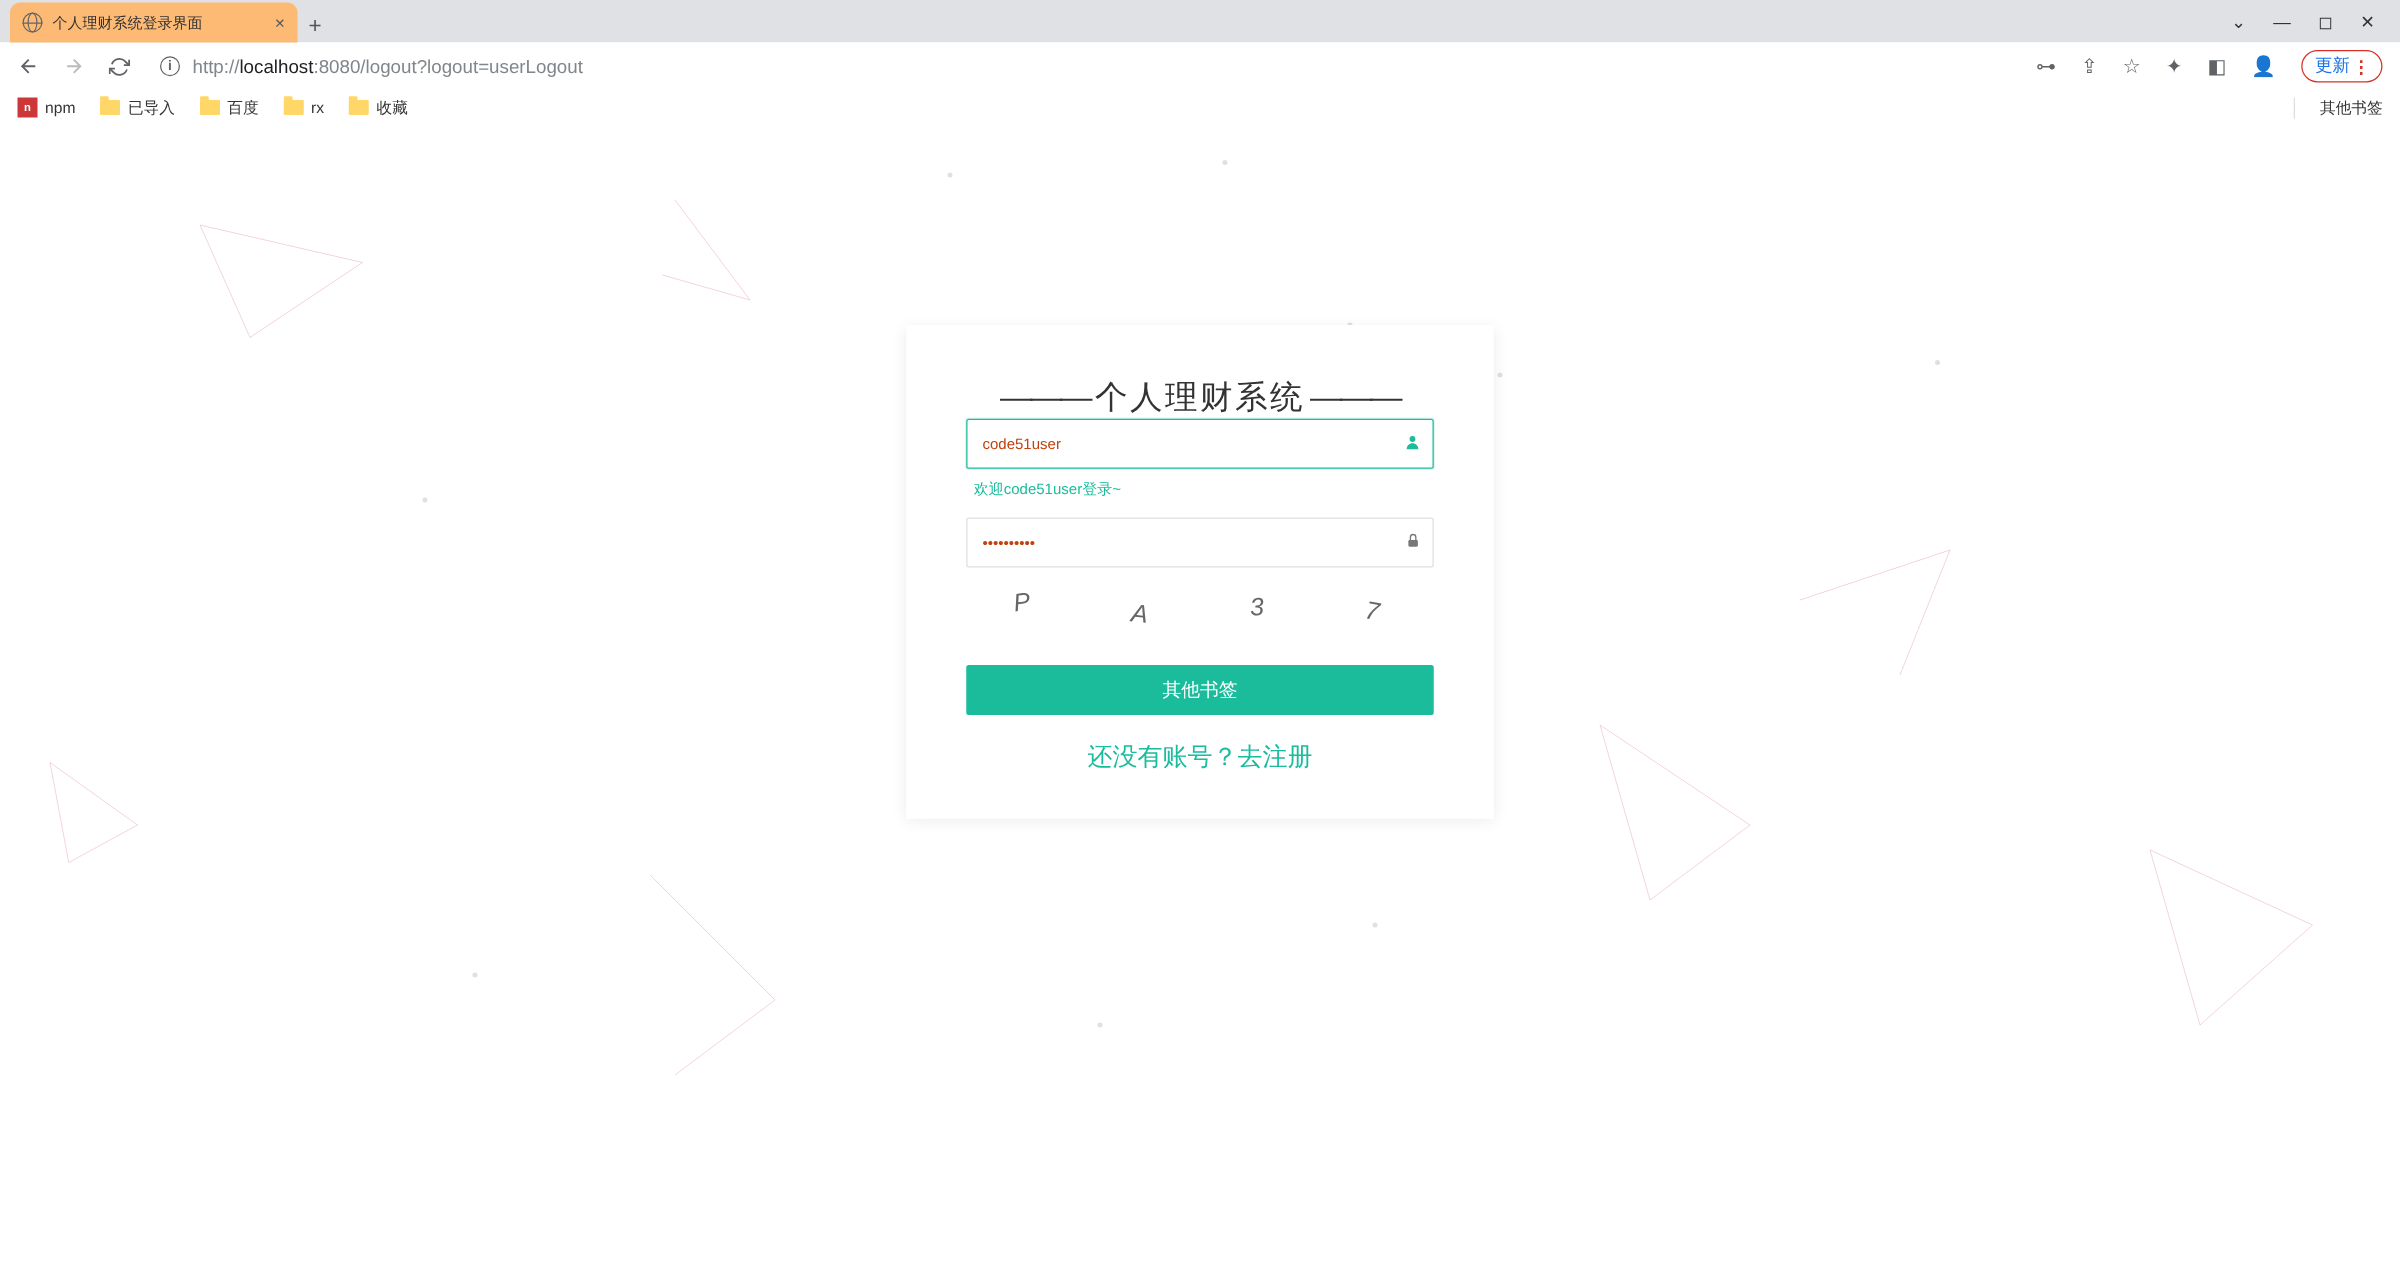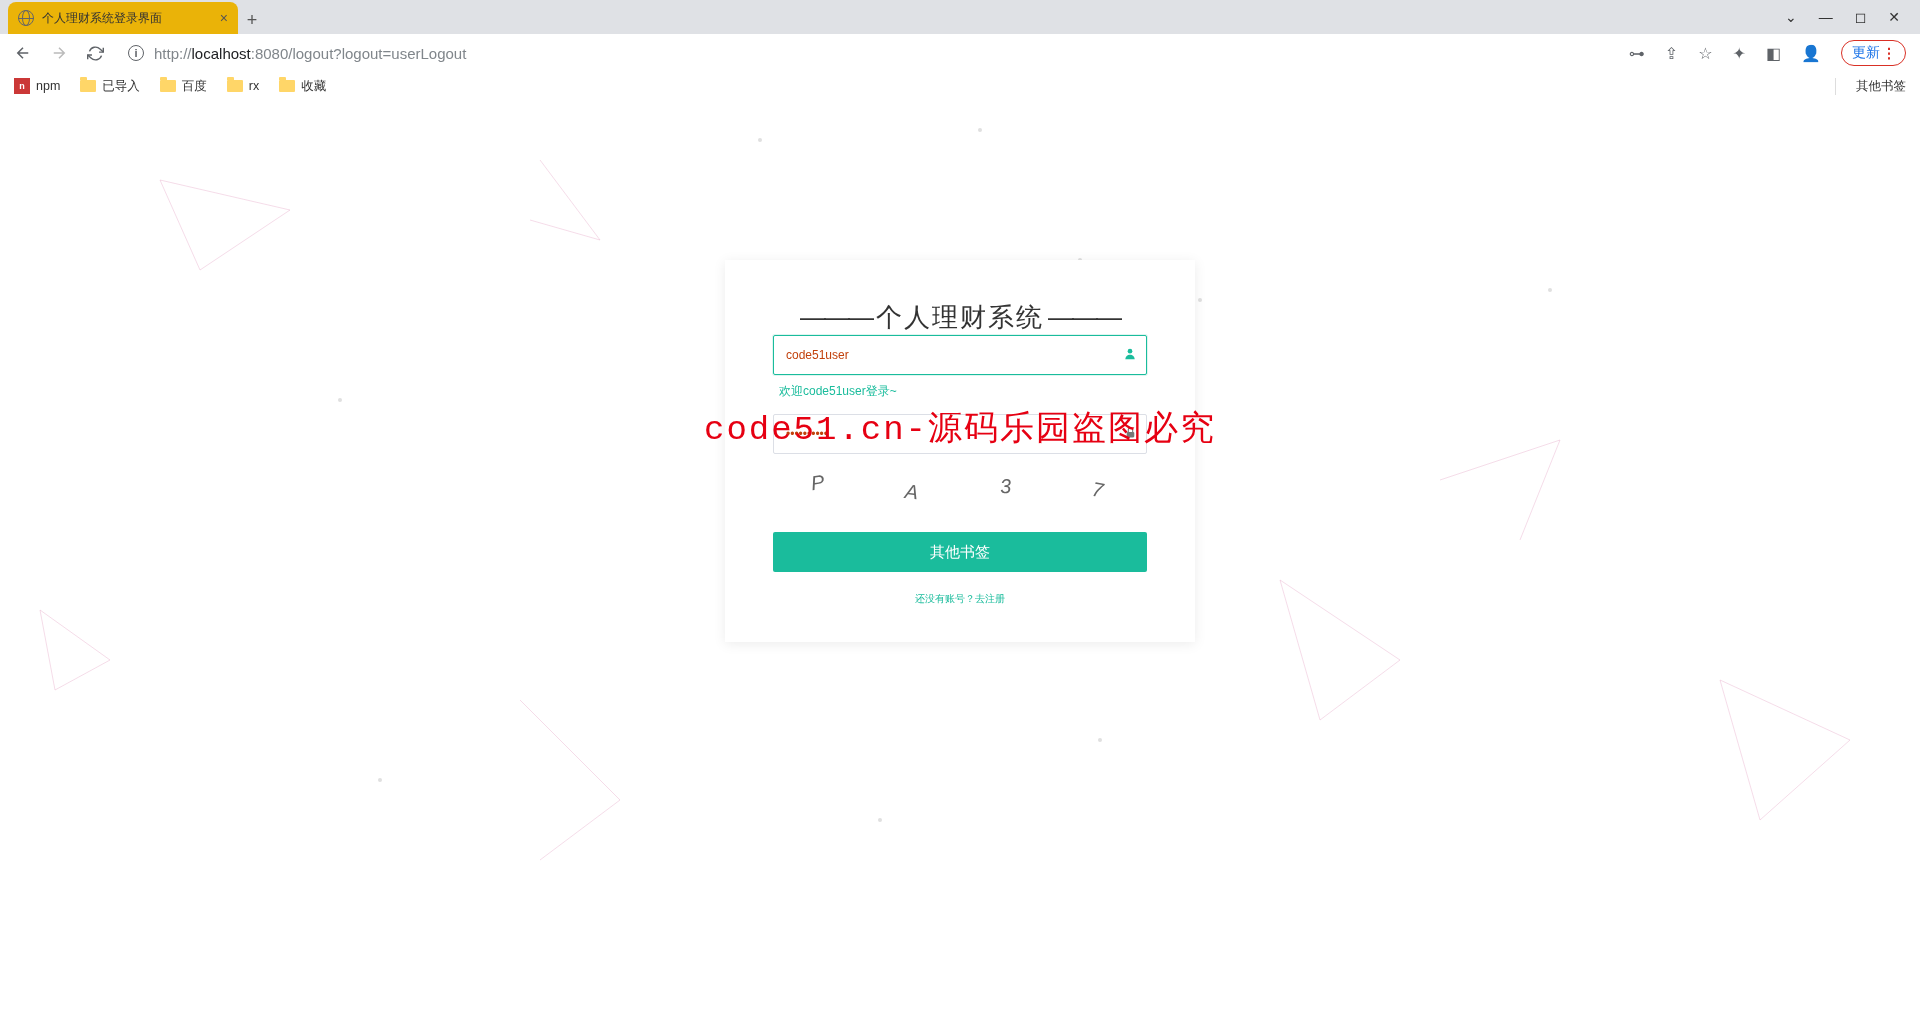--- a/index.html
+++ b/index.html
@@ -1,21 +1,21 @@
 <!DOCTYPE html>
 <html><head>
 <meta charset="utf-8">
 <style>
 * { margin: 0; padding: 0; box-sizing: border-box; font-family: "Microsoft YaHei", Arial, sans-serif; }
 body { width: 1920px; height: 1030px; background: #fff; overflow: hidden; position: relative; }
 
 
 .chrome-top { height: 100px; background: #fff; border-bottom: 1px solid #e8e8e8; }
 .tab-strip { height: 34px; background: #dfe1e5; display: flex; align-items: flex-end; padding-left: 8px; }
-.tab { height: 32px; background: #eab308; border-radius: 8px 8px 0 0; display: flex; align-items: center; padding: 0 10px; min-width: 230px; gap: 8px; font-size: 12px; color: #333; }
+.tab { height: 32px; background: #fdba74; border-radius: 8px 8px 0 0; display: flex; align-items: center; padding: 0 10px; min-width: 230px; gap: 8px; font-size: 12px; color: #333; }
 .tab .globe { width: 16px; height: 16px; border: 1.2px solid #666; border-radius: 50%; position: relative; flex-shrink: 0; }
 .tab .globe::before { content: ""; position: absolute; left: 50%; top: -1px; bottom: -1px; width: 6px; border: 1.2px solid #666; border-radius: 50%; transform: translateX(-50%); }
 .tab .globe::after { content: ""; position: absolute; top: 50%; left: -1px; right: -1px; height: 1px; background: #666; }
 .tab .x { margin-left: auto; font-size: 14px; color: #555; cursor: pointer; }
 .new-tab { width: 28px; height: 28px; display: flex; align-items: center; justify-content: center; font-size: 18px; color: #555; cursor: pointer; }
 .win-controls { position: absolute; right: 0; top: 0; height: 34px; display: flex; align-items: center; gap: 22px; padding: 0 20px; color: #333; font-size: 14px; }
 .win-controls span { cursor: pointer; }
 
 .toolbar { height: 38px; display: flex; align-items: center; padding: 0 14px; gap: 18px; background: #fff; }
 .nav-icn { width: 18px; height: 18px; color: #5f6368; cursor: pointer; display: flex; align-items: center; justify-content: center; }
@@ -55,21 +55,21 @@
 
 .captcha-row { display: flex; gap: 18px; align-items: center; margin-bottom: 24px; }
 .captcha-row input { flex: 0 0 200px; height: 40px; border: 1px solid #dcdfe6; border-radius: 2px; padding: 0 12px; font-size: 14px; outline: none; }
 .captcha-img { flex: 1; height: 40px; display: flex; align-items: center; justify-content: space-around; font-family: serif; font-style: italic; color: #666; font-size: 20px; letter-spacing: 6px; cursor: pointer; }
 .captcha-img span:nth-child(1){transform:translateY(-6px) rotate(-8deg);} 
 .captcha-img span:nth-child(2){transform:translateY(4px) rotate(6deg);} 
 .captcha-img span:nth-child(3){transform:translateY(-2px) rotate(-4deg);} 
 .captcha-img span:nth-child(4){transform:translateY(2px) rotate(10deg);}
 
 .login-btn { width: 100%; height: 40px; background: #1abc9c; color: #fff; border: none; border-radius: 2px; font-size: 15px; cursor: pointer; margin-bottom: 20px; }
-.register-link { text-align: center; font-size: 10px; color: #1abc9c; cursor: pointer; }
+.register-link { text-align: center; font-size: 20px; color: #1abc9c; cursor: pointer; }
 
 .watermark { position: absolute; left: 50%; top: 305px; transform: translateX(-50%); font-size: 34px; color: #e60012; font-weight: 500; letter-spacing: 2px; pointer-events: none; z-index: 5; font-family: "Courier New", monospace; white-space: nowrap; }
 </style>
 </head>
 <body>
 
 <div class="chrome-top">
   <div class="tab-strip">
     <div class="tab">
       <span class="globe"></span>
@@ -211,14 +211,13 @@
           <span>A</span>
           <span>3</span>
           <span>7</span>
       </div>
     </div>
 
     <button class="login-btn">其他书签</button>
     <div class="register-link">还没有账号？去注册</div>
   </div>
 
-  <div class="watermark">code51.cn-源码乐园盗图必究</div>
 </div>
 
 </body></html>

